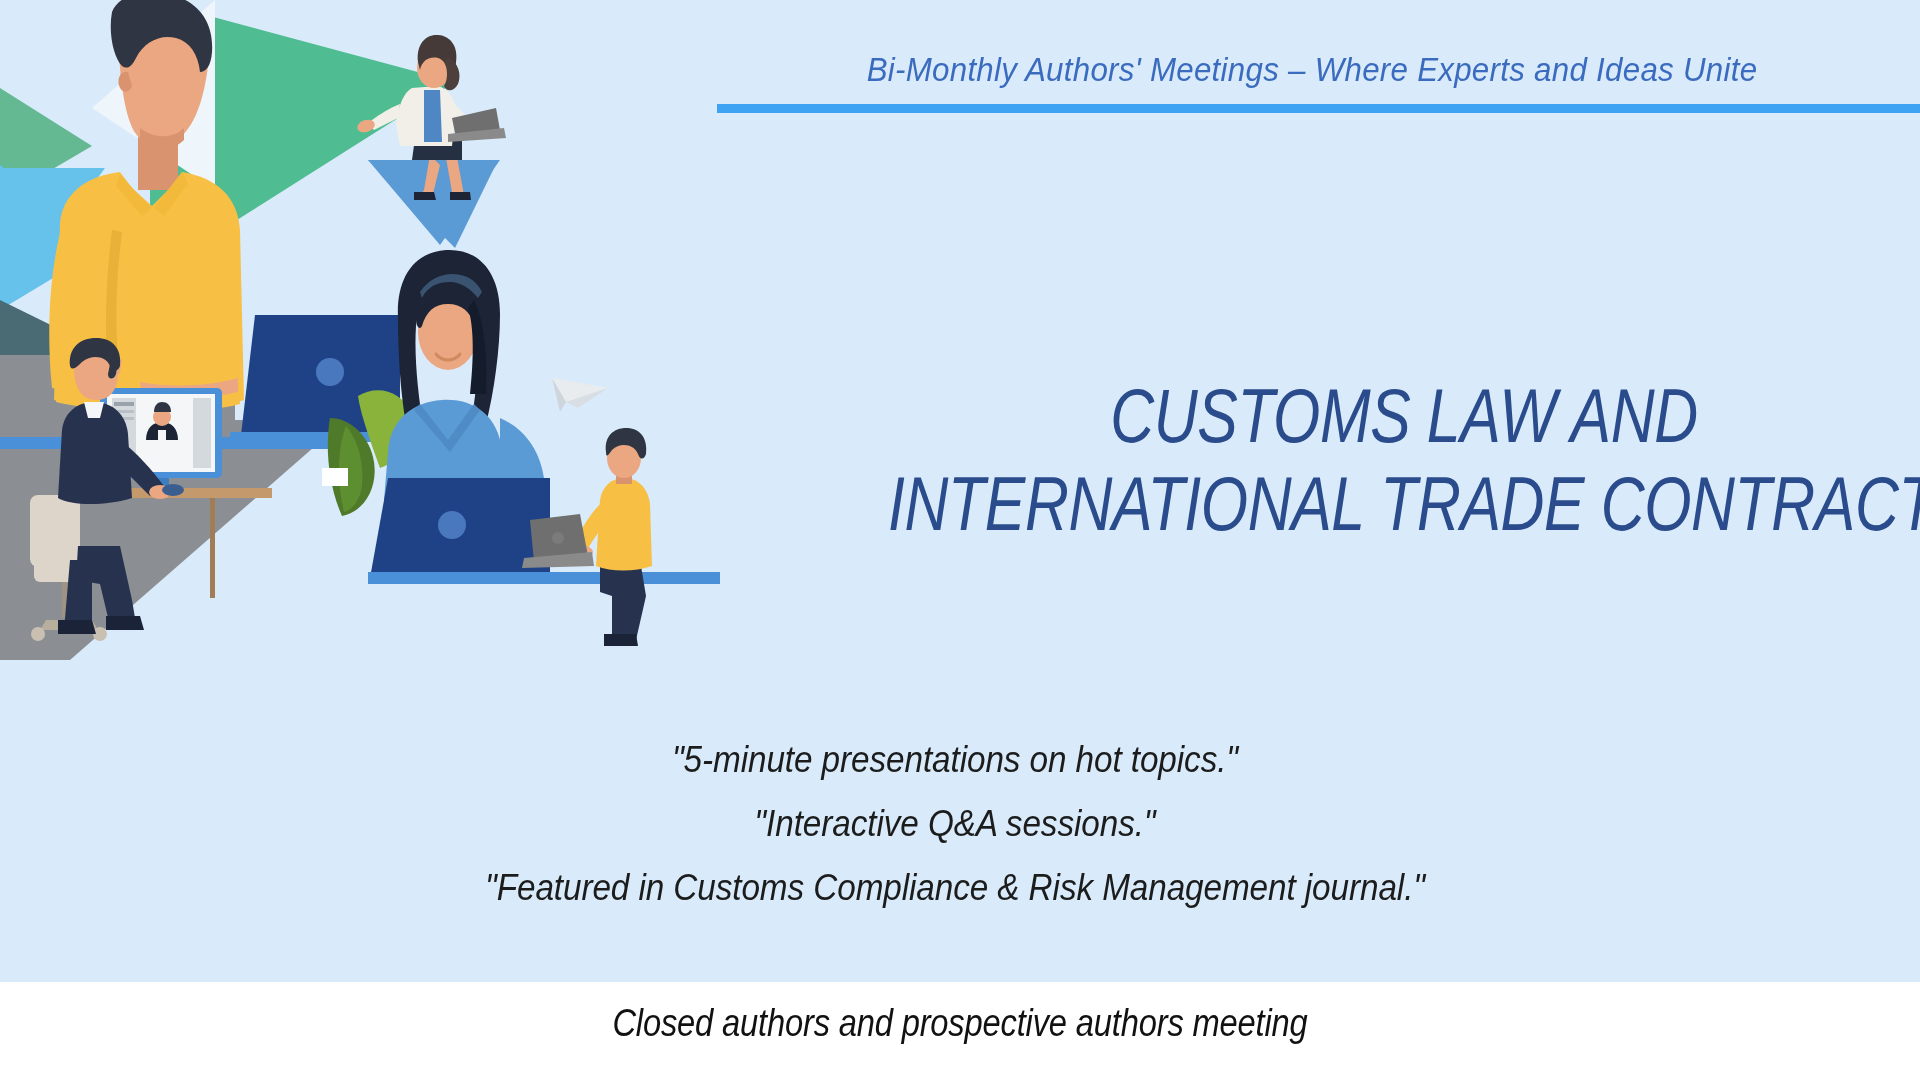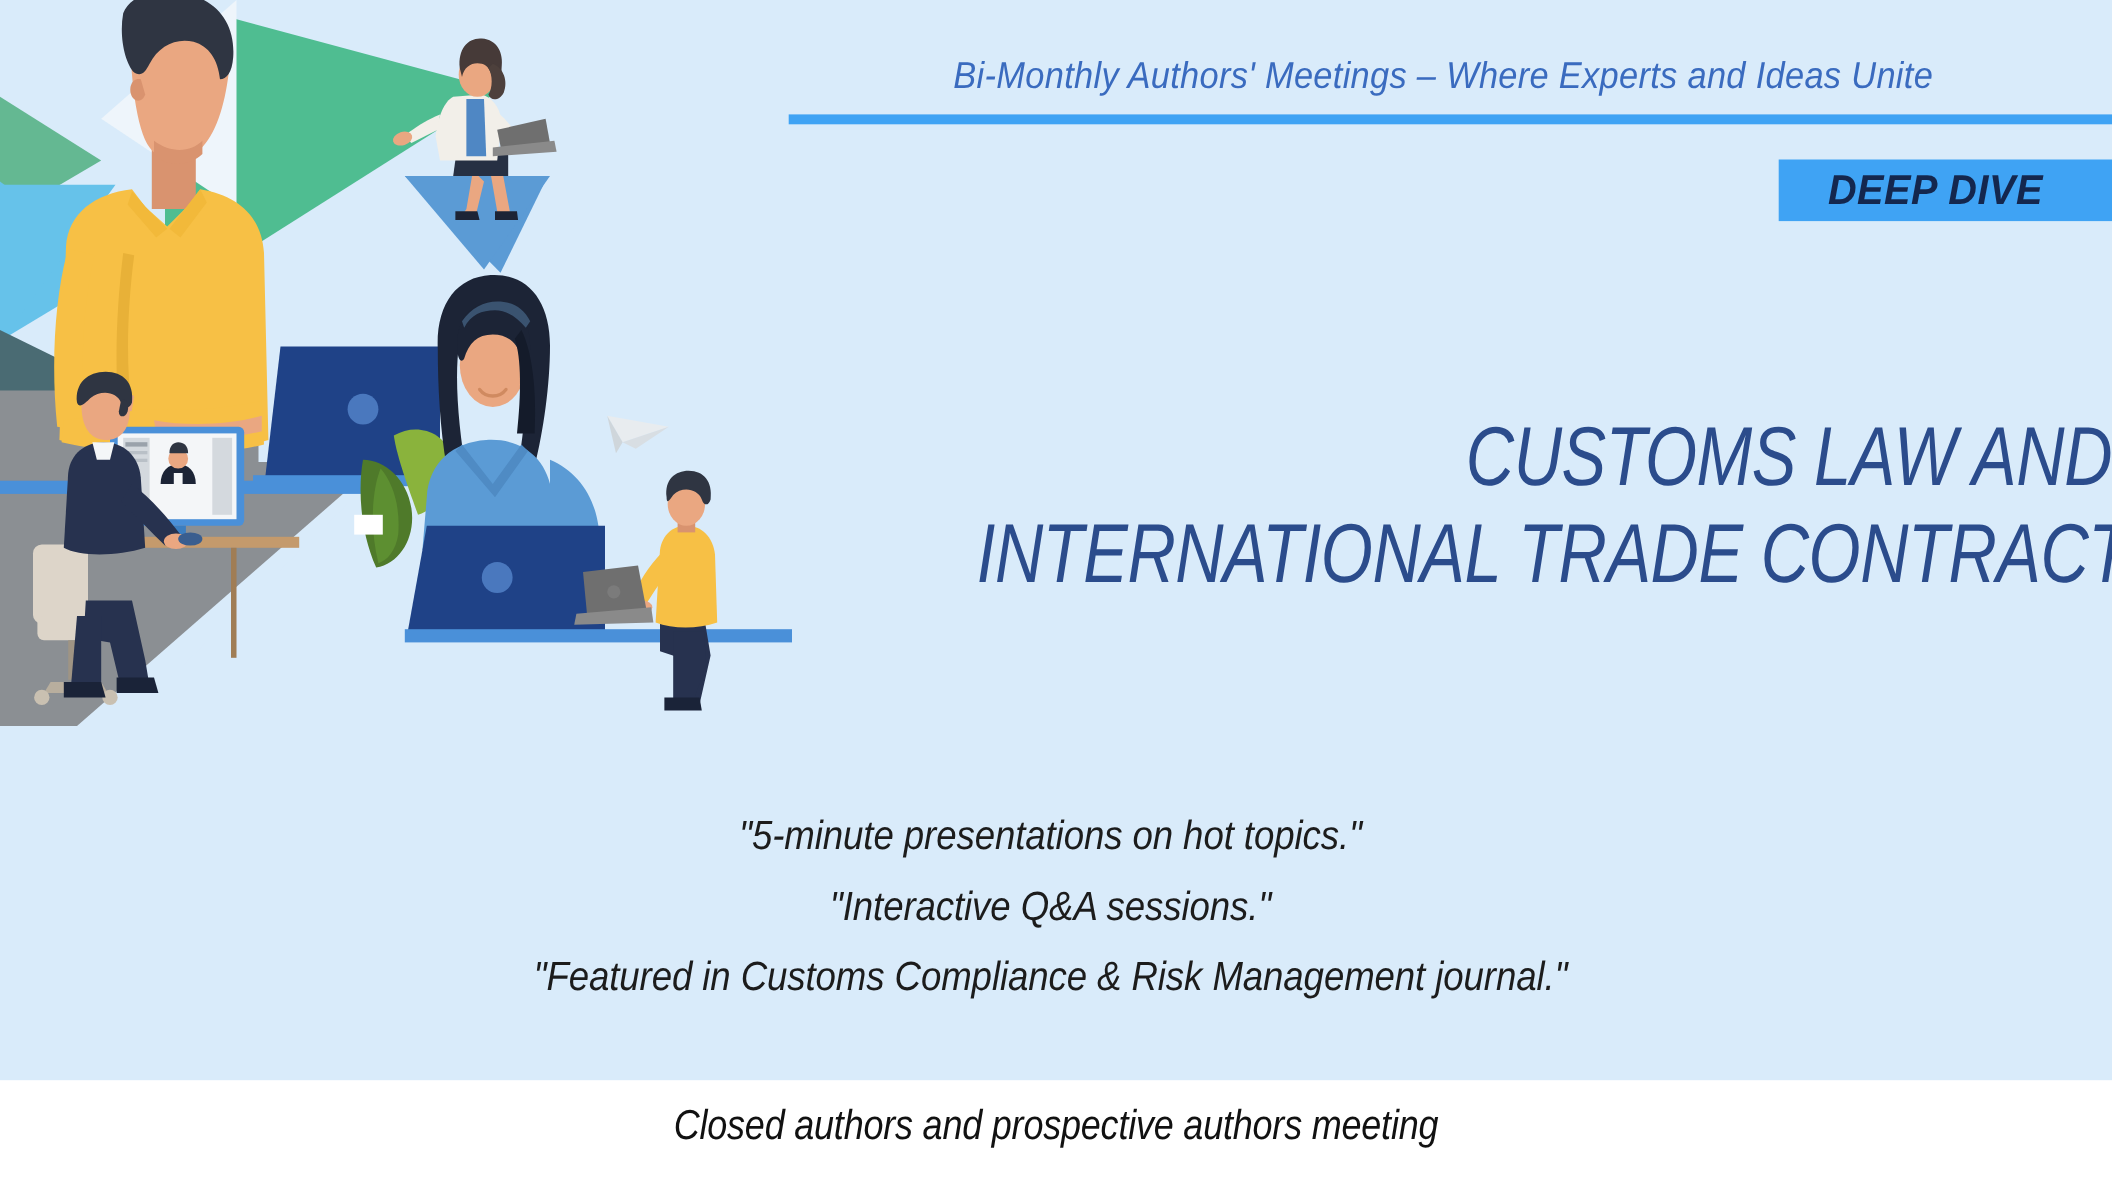--- a/index.html
+++ b/index.html
@@ -101,21 +101,21 @@
     transform: scaleX(0.95);
     transform-origin: center center;
   }
 
   
   .title-block {
     position: absolute;
     left: 630px;
     top: 372px;
     width: 1290px;
-    text-align: right;
+    text-align: center;
     color: #2b4c8c;
   }
   .title-line {
     display: block;
     font-size: 76px;
     font-weight: 400;
     line-height: 88px;
     letter-spacing: -0.5px;
     white-space: nowrap;
     transform: scaleX(0.80);
@@ -362,23 +362,20 @@
 
           <path d="M606,452 C604,436 614,428 626,428 C640,428 648,438 646,454 C644,460 640,460 638,454 C634,444 620,442 612,450 C608,456 606,458 606,452 Z" fill="#2f3542"></path>
         </g>
 
       </svg>
     </div>
 
     <div class="header-text">Bi-Monthly Authors' Meetings – Where Experts and Ideas Unite</div>
     <div class="header-rule"></div>
 
-    <div class="badge">
-      <span class="badge-label">DEEP DIVE</span>
-    </div>
 
     <div class="title-block">
       <span class="title-line">CUSTOMS LAW AND</span>
       <span class="title-line">INTERNATIONAL TRADE CONTRACTS</span>
     </div>
 
     <div class="quotes">
       <span class="quote-line">"5-minute presentations on hot topics."</span>
       <span class="quote-line">"Interactive Q&amp;A sessions."</span>
       <span class="quote-line">"Featured in Customs Compliance &amp; Risk Management journal."</span>

